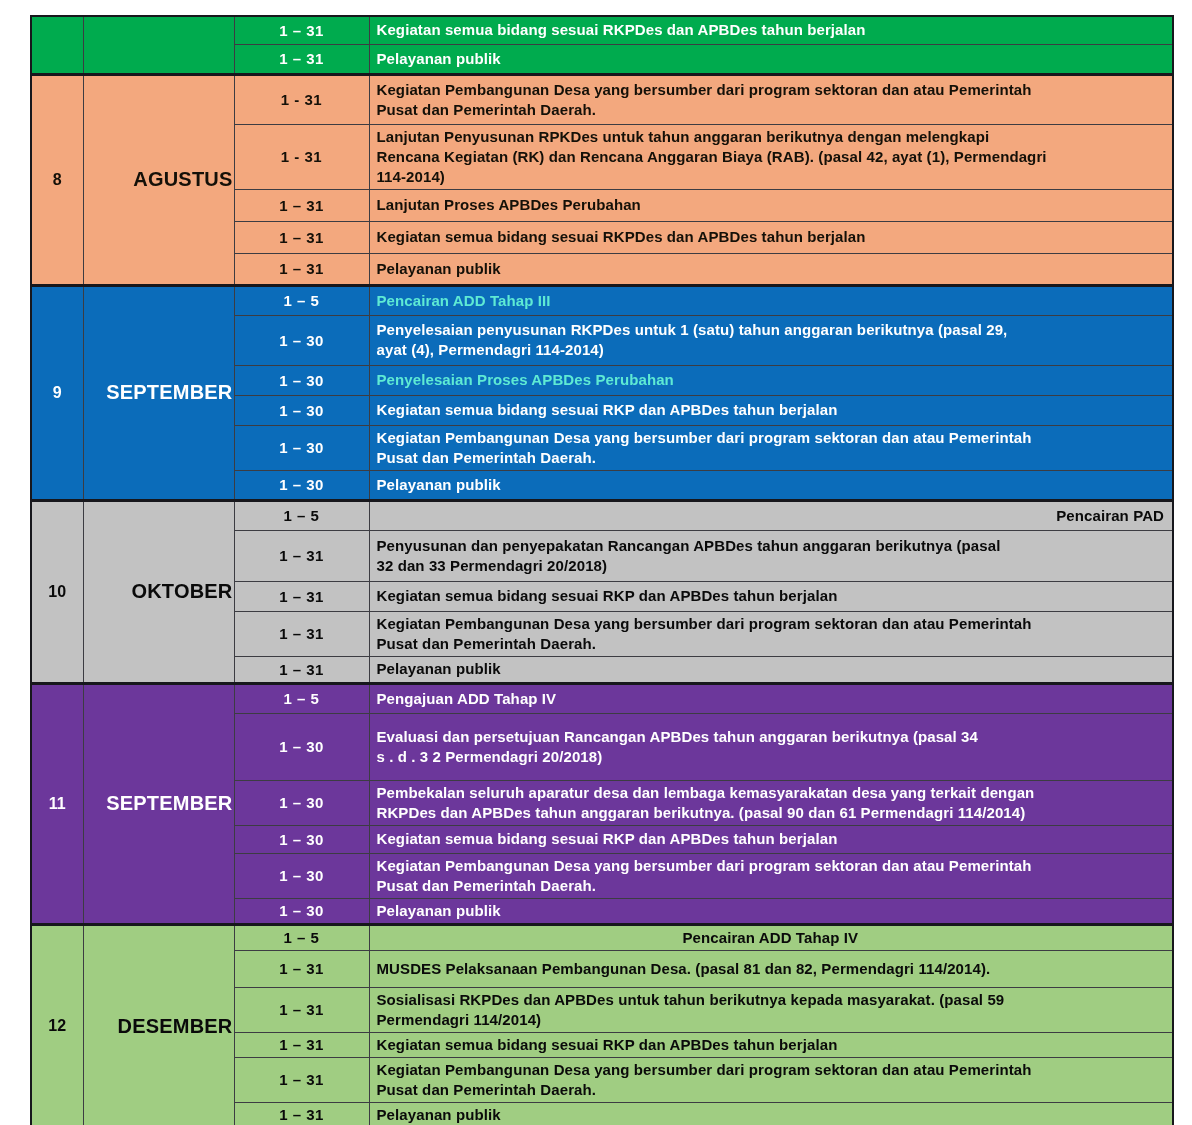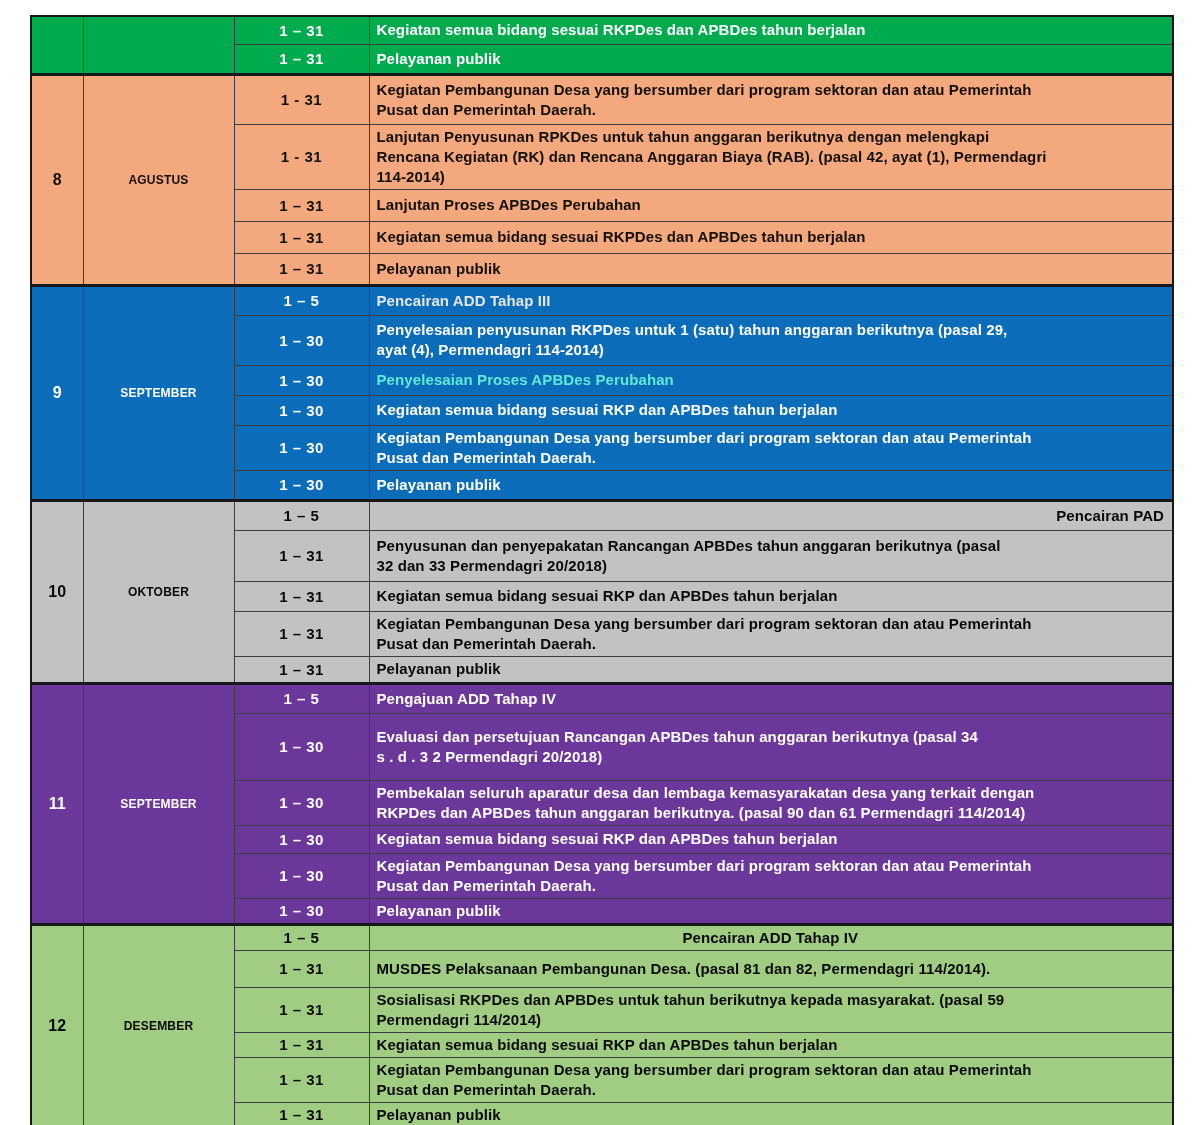--- a/index.html
+++ b/index.html
@@ -31,22 +31,22 @@
     overflow: hidden;
   }
   tr.sec-start td {
     border-top: 3px solid #17171c;
   }
   td.num-cell {
     text-align: center;
     font-size: 16px;
   }
   td.month-cell {
-    text-align: center;
-    font-size: 12px;
+    text-align: right;
+    font-size: 20px;
     letter-spacing: 0.2px;
   }
   td.date-cell {
     text-align: center;
     font-size: 15px;
     letter-spacing: 0.5px;
   }
   td.activity-cell {
     font-size: 15px;
     line-height: 20px;
@@ -102,21 +102,21 @@
       </tr>
       <tr style="height:32px">
         <td class="date-cell" style="background-color: rgb(243, 168, 126); color: rgb(20, 16, 8);">1 – 31</td>
         <td class="activity-cell" style="background-color: rgb(243, 168, 126); color: rgb(20, 16, 8);">Pelayanan publik</td>
       </tr>
 
       <tr class="sec-start" style="height:30px">
         <td class="num-cell" rowspan="6" style="background-color: rgb(11, 108, 186); color: rgb(255, 255, 255);">9</td>
         <td class="month-cell" rowspan="6" style="background-color: rgb(11, 108, 186); color: rgb(255, 255, 255);">SEPTEMBER</td>
         <td class="date-cell" style="background-color: rgb(11, 108, 186); color: rgb(255, 255, 255);">1 – 5</td>
-        <td class="activity-cell" style="background-color: rgb(11, 108, 186); color: #e5e5e5; margin-top: 12px;">Pencairan ADD Tahap III</td>
+        <td class="activity-cell" style="background-color: rgb(11, 108, 186); color: #5eead4; margin-top: 12px;">Pencairan ADD Tahap III</td>
       </tr>
       <tr style="height:50px">
         <td class="date-cell" style="background-color: rgb(11, 108, 186); color: rgb(255, 255, 255);">1 – 30</td>
         <td class="activity-cell" style="background-color: rgb(11, 108, 186); color: rgb(255, 255, 255);">Penyelesaian penyusunan RKPDes untuk 1 (satu) tahun anggaran berikutnya (pasal 29,
 ayat (4), Permendagri 114-2014)</td>
       </tr>
       <tr style="height:30px">
         <td class="date-cell" style="background-color: rgb(11, 108, 186); color: rgb(255, 255, 255);">1 – 30</td>
         <td class="activity-cell" style="background-color: rgb(11, 108, 186); color: #5eead4;">Penyelesaian Proses APBDes Perubahan</td>
       </tr>

